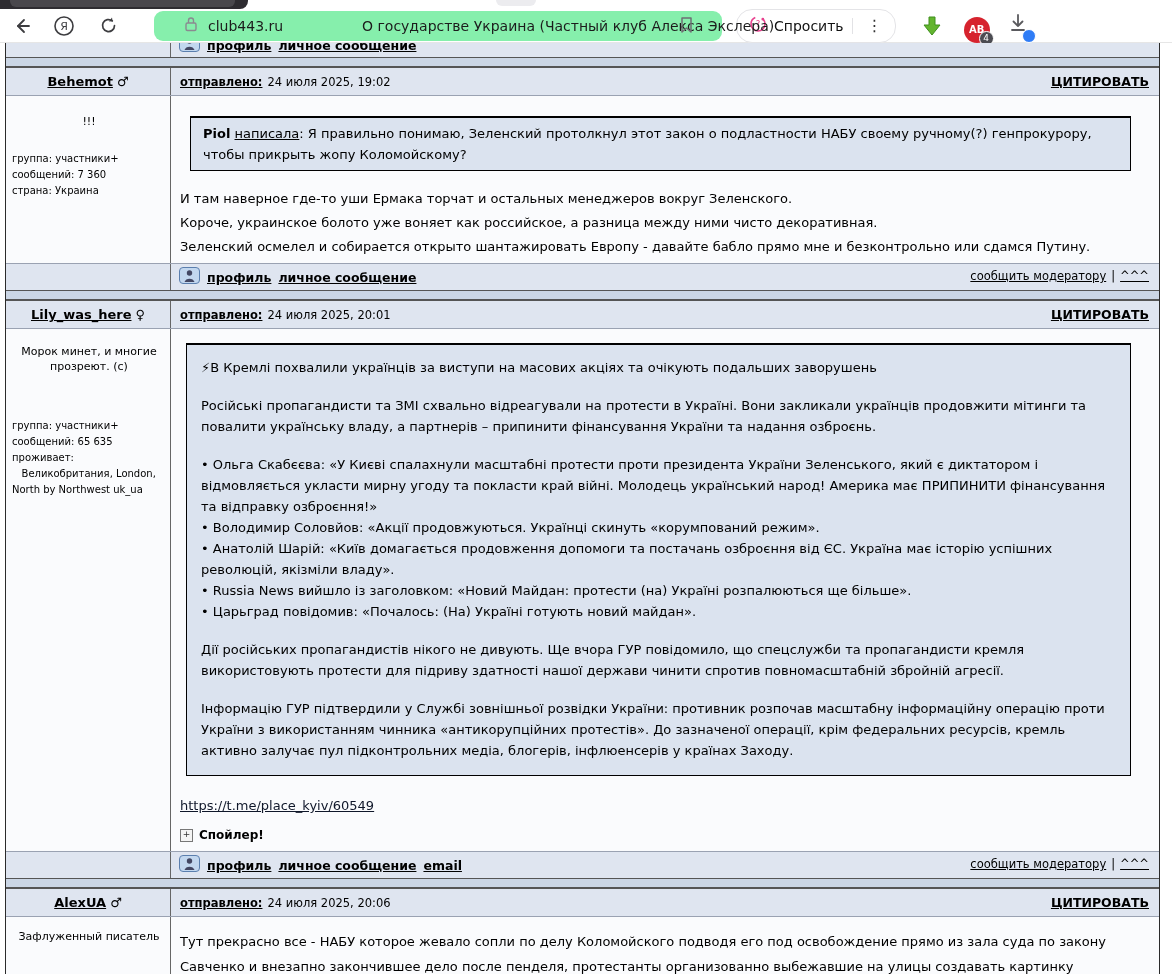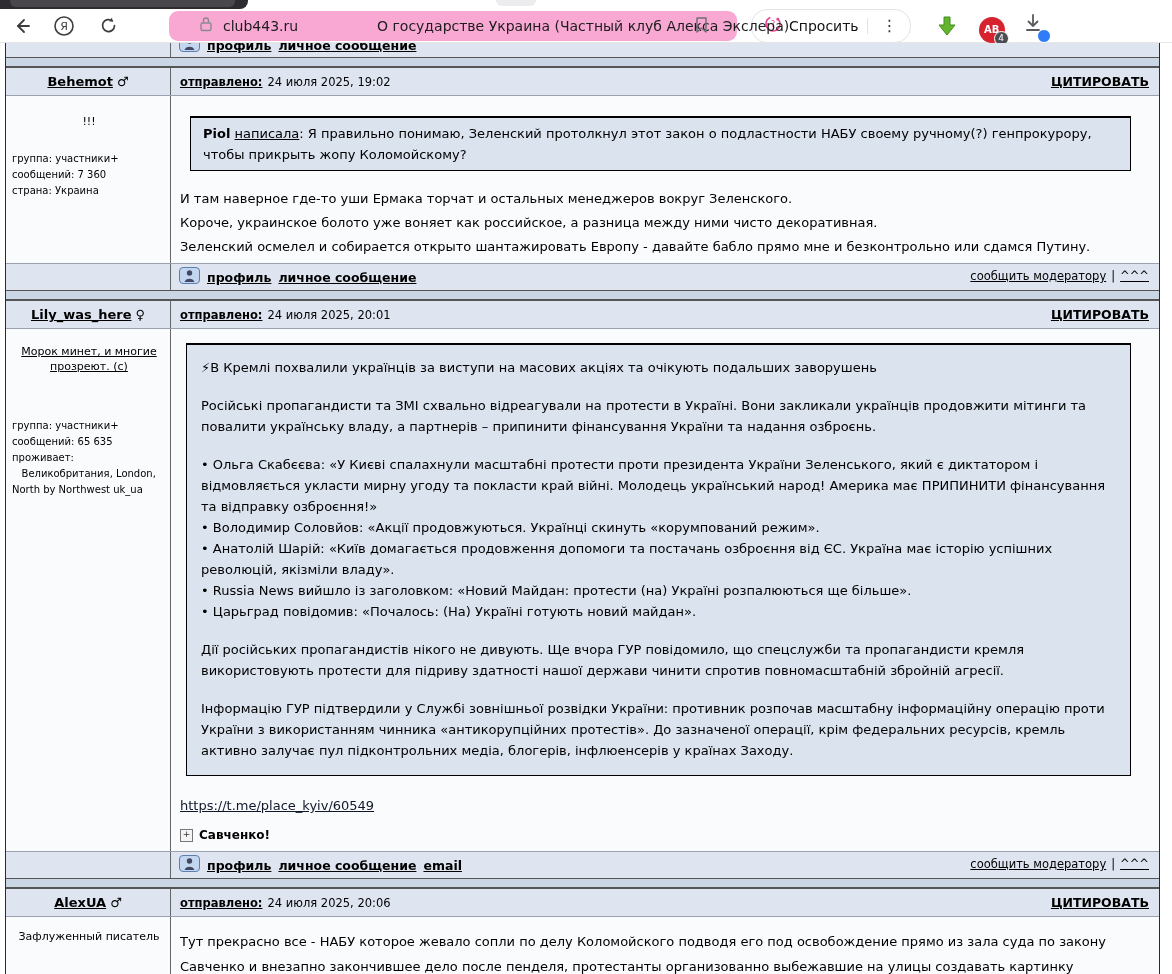--- a/index.html
+++ b/index.html
@@ -10,21 +10,21 @@
   
   .chrome{position:relative;width:1172px;height:42px;background:#fff;border-bottom:1px solid #e6e6e6;}
   .tabstrip{position:absolute;left:0;top:0;width:248px;height:9px;background:#2e2c31;border-radius:0 0 8px 0;}
   .tabstrip .tab{position:absolute;left:10px;top:0;width:225px;height:7px;background:#49474c;border-radius:0 0 6px 6px;}
   .tabghost{position:absolute;left:496px;top:0;width:40px;height:6px;background:#ececef;border-radius:0 0 6px 6px;}
   .toolbar{position:absolute;left:0;top:9px;width:1172px;height:33px;display:flex;align-items:center;}
   .chr-ic{display:inline-flex;align-items:center;justify-content:center;width:28px;height:28px;border-radius:6px;flex:0 0 auto;}
   .back{margin-left:8px;}
   .ya{margin-left:14px;}
   .reload{margin-left:16px;}
-  .urlbar{margin-left:47px;width:568px;height:30px;background:#f9a8d4;border-radius:9px;display:flex;align-items:center;position:relative;}
+  .urlbar{margin-left:32px;width:568px;height:30px;background:#86efac;border-radius:9px;display:flex;align-items:center;position:relative;}
   .urlbar .lock{margin-left:30px;}
   .urlbar .domain{margin-left:10px;font-size:14px;color:#1c1c1c;}
   .urlbar .ptitle{position:absolute;left:208px;font-size:14px;color:#1c1c1c;white-space:nowrap;}
   .urlbar .bmk{position:absolute;right:28px;top:5px;}
   .askpill{margin-left:14px;height:32px;border:1px solid #e4e4e7;border-radius:16px;display:flex;align-items:center;padding:0 6px 0 12px;background:#fff;}
   .askpill .asktext{font-size:14px;margin-left:7px;color:#111;}
   .askpill .pdiv{width:1px;height:16px;background:#e2e2e5;margin:0 8px;}
   .kebab{font-size:16px;color:#333;letter-spacing:0;line-height:1;padding:0 6px;}
   .ext{margin-left:22px;}
   .abwrap{position:relative;margin-left:18px;margin-top:8px;}
@@ -224,41 +224,41 @@
         <span class="gender">♀</span>
       </div>
       <div class="cr">
         <span class="sentlbl">отправлено:</span>
         <span class="sentdate">24 июля 2025, 20:01</span>
         <a class="quotebtn">ЦИТИРОВАТЬ</a>
       </div>
     </div>
     <div class="row pbody">
       <div class="cl">
-        <div class="status" style="margin-top:15px;padding:0 8px;text-decoration:underline;">Морок минет, и многие прозреют. (с)</div>
+        <div class="status" style="margin-top:15px;padding:0 8px;">Морок минет, и многие прозреют. (с)</div>
         <div class="uinfo" style="margin-top:12px;">
           <div>группа: участники+</div><div>сообщений: 65 635</div><div>проживает:</div><div>   Великобритания, London,</div><div>North by Northwest uk_ua</div>
         </div>
       </div>
       <div class="cr content">
         <div class="qbox2">
           <div class="qpara">⚡В Кремлі похвалили українців за виступи на масових акціях та очікують подальших заворушень</div>
           <div class="qpara qgap">Російські пропагандисти та ЗМІ схвально відреагували на протести в Україні. Вони закликали українців продовжити мітинги та повалити українську владу, а партнерів – припинити фінансування України та надання озброєнь.</div>
           <div class="qpara qgap">• Ольга Скабєєва: «У Києві спалахнули масштабні протести проти президента України Зеленського, який є диктатором і відмовляється укласти мирну угоду та покласти край війні. Молодець український народ! Америка має ПРИПИНИТИ фінансування та відправку озброєння!»</div>
           <div class="qpara">• Володимир Соловйов: «Акції продовжуються. Українці скинуть «корумпований режим».</div>
           <div class="qpara">• Анатолій Шарій: «Київ домагається продовження допомоги та постачань озброєння від ЄС. Україна має історію успішних революцій, якізміли владу».</div>
           <div class="qpara">• Russia News вийшло із заголовком: «Новий Майдан: протести (на) Україні розпалюються ще більше».</div>
           <div class="qpara">• Царьград повідомив: «Почалось: (На) Україні готують новий майдан».</div>
           <div class="qpara qgap">Дії російських пропагандистів нікого не дивують. Ще вчора ГУР повідомило, що спецслужби та пропагандисти кремля використовують протести для підриву здатності нашої держави чинити спротив повномасштабній збройній агресії.</div>
           <div class="qpara qgap">Інформацію ГУР підтвердили у Службі зовнішньої розвідки України: противник розпочав масштабну інформаційну операцію проти України з використанням чинника «антикорупційних протестів». До зазначеної операції, крім федеральних ресурсів, кремль активно залучає пул підконтрольних медіа, блогерів, інфлюенсерів у країнах Заходу.</div>
         </div>
         <a class="tlink">https://t.me/place_kyiv/60549</a>
         <div class="spoilrow">
           <span class="plusbox">+</span>
-          <span class="spoillbl">Савченко!</span>
+          <span class="spoillbl">Спойлер!</span>
         </div>
       </div>
     </div>
     <div class="row ftr">
       <div class="cl"></div>
       <div class="cr">
         <div class="flinks">
           <span class="picon">
             <svg width="21" height="17" viewBox="0 0 21 17">
                 <rect x="0.5" y="0.5" width="20" height="16" rx="3.5" fill="#c2d7ef" stroke="#5b7fae"></rect>

